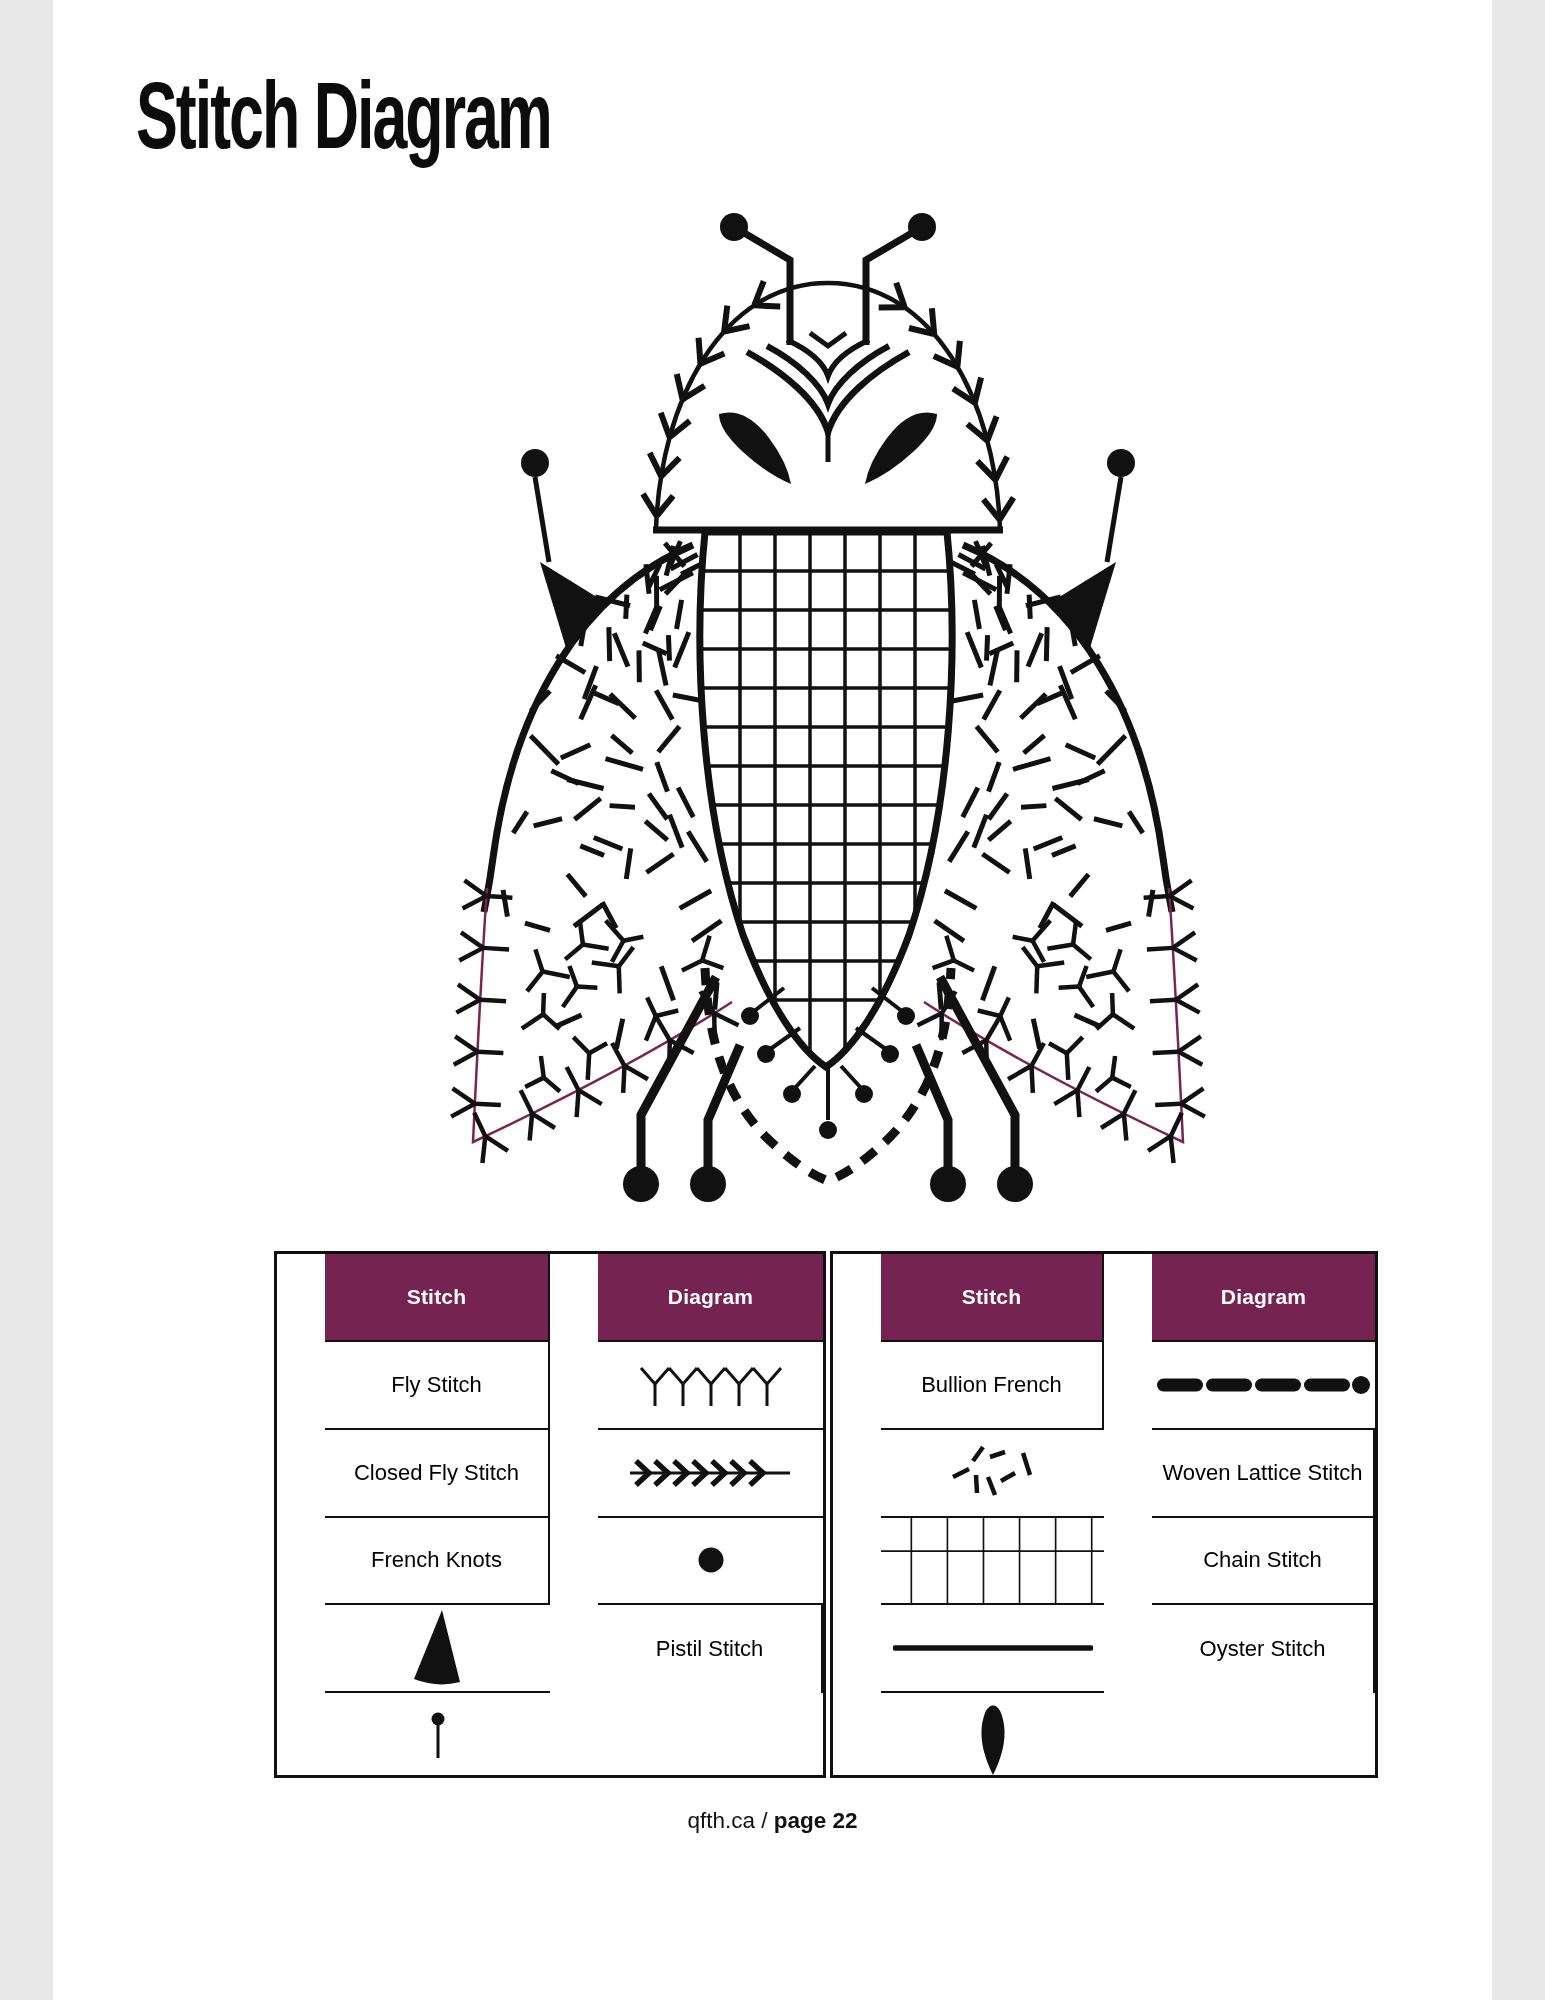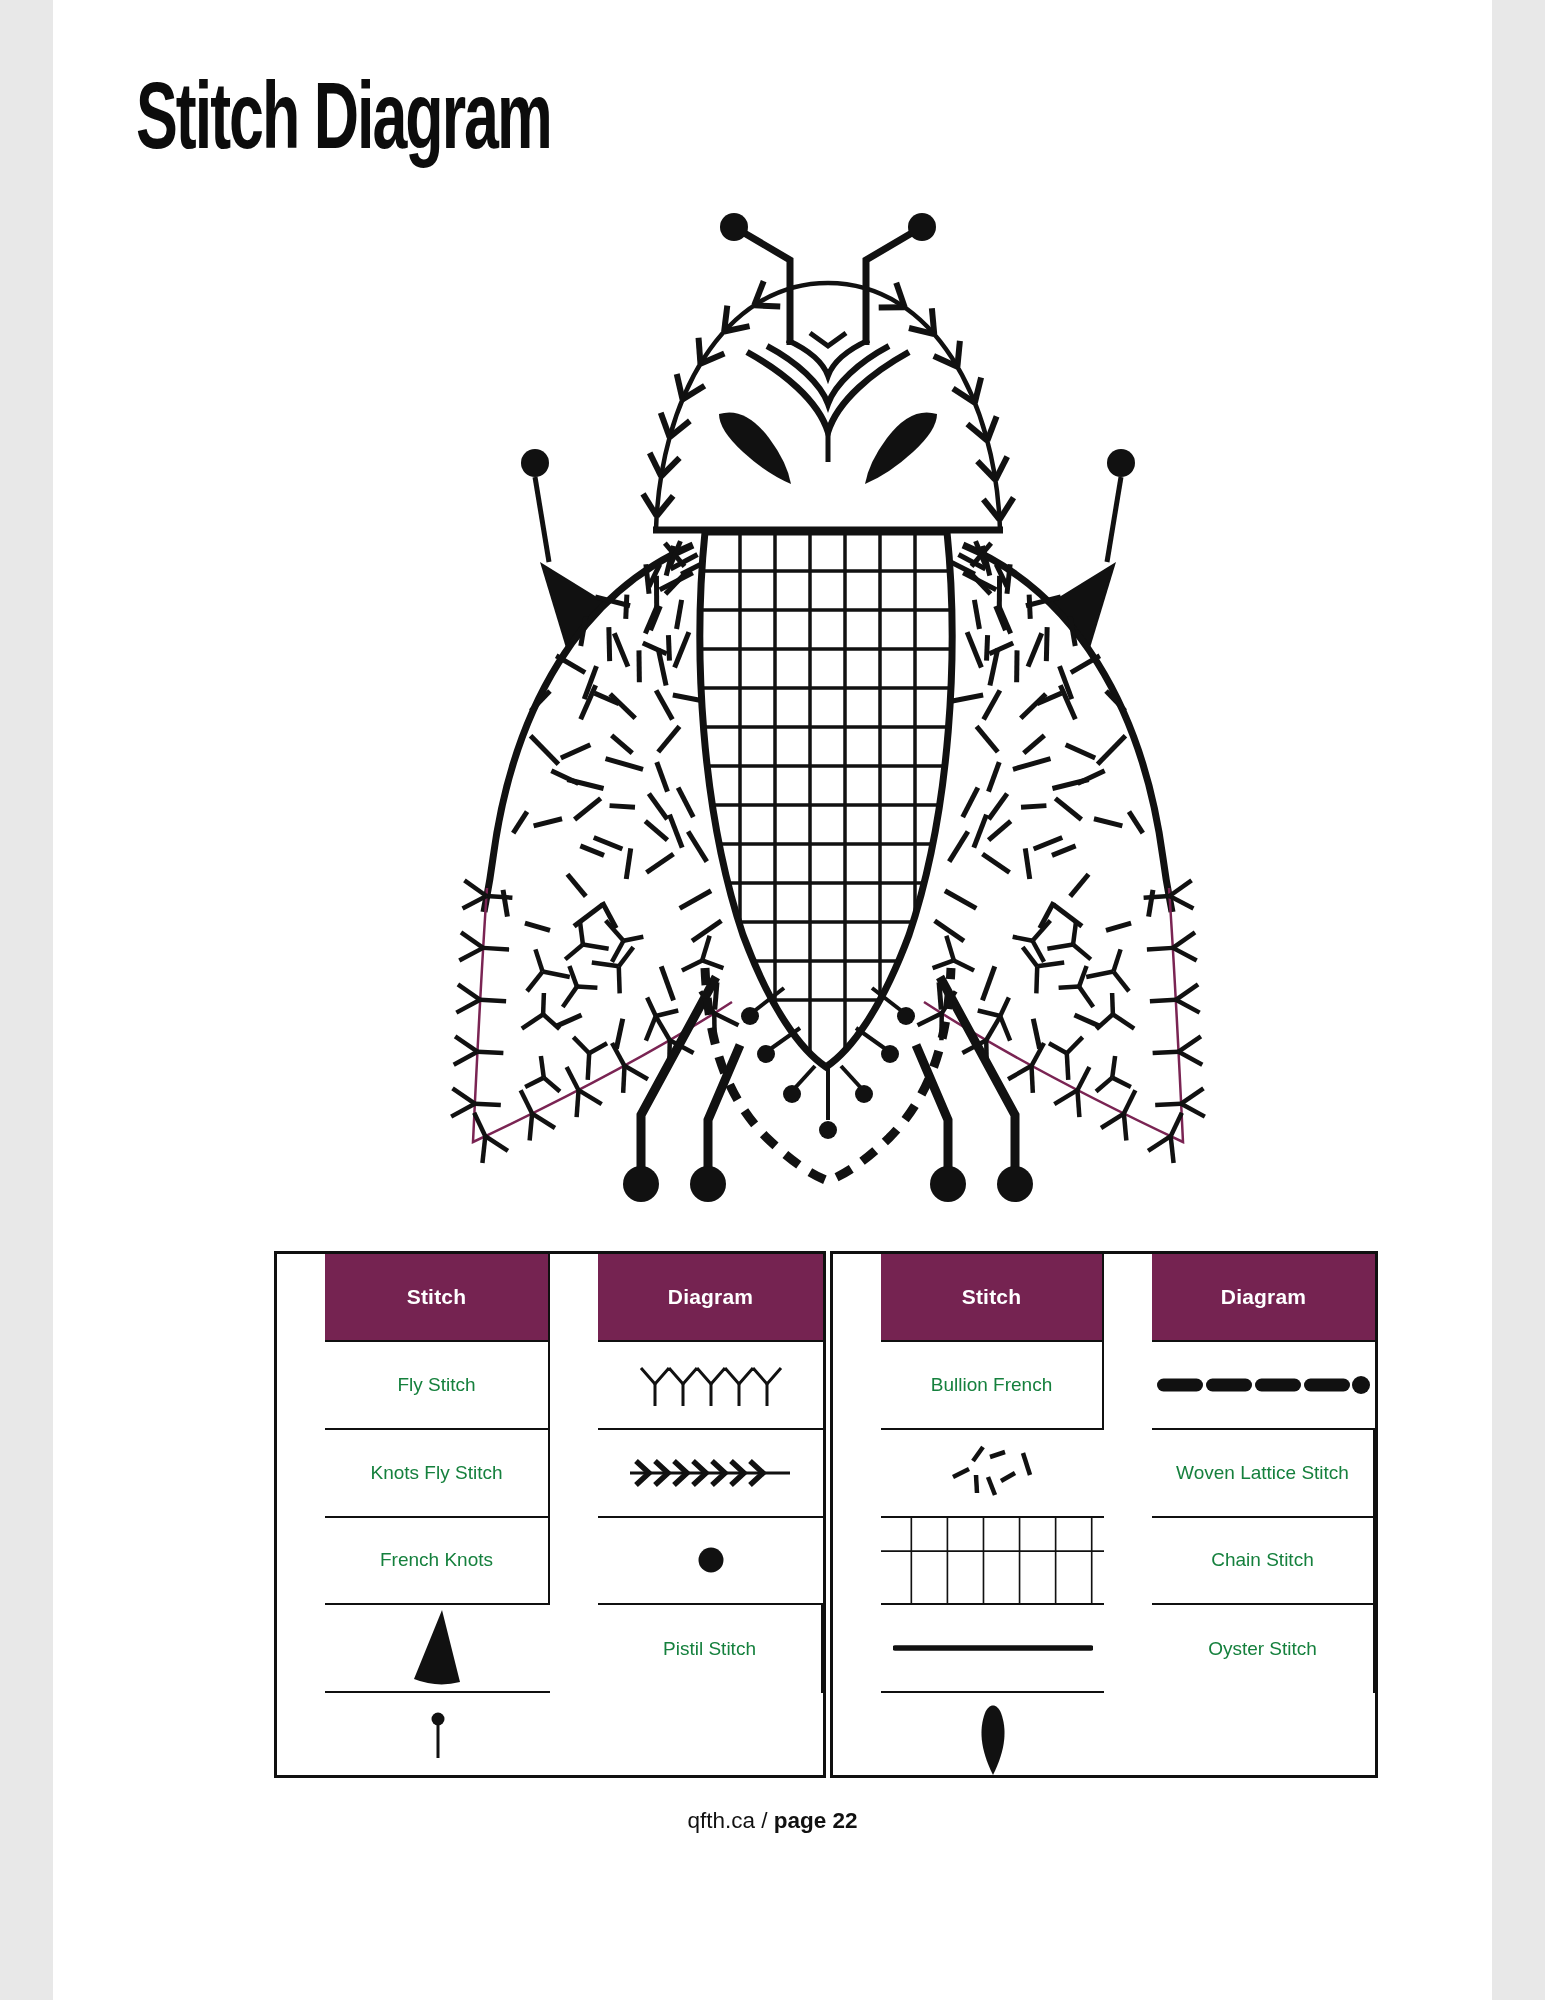--- a/index.html
+++ b/index.html
@@ -12,21 +12,21 @@
   .ink{stroke:#111;fill:none;}
   .maroon-line{stroke:var(--wing-accent,#7a2453);}
   .legend-table{position:absolute;display:grid;grid-template-columns:1fr 1fr;
         grid-template-rows:88px repeat(5,87.8px);border:3px solid #101010;background:#fff;
         box-sizing:border-box;}
   .legend-table>div{box-sizing:border-box;display:flex;align-items:center;justify-content:center;
         border-right:2px solid #101010;border-bottom:2px solid #101010;position:relative;overflow:hidden;margin-left:48px;}
   .legend-table>div.lastcol{border-right:none;}
   .legend-table>div.lastrow{border-bottom:none;}
   .hdr{background:var(--maroon,#752351);color:#fff;font-weight:bold;font-size:21px;letter-spacing:.2px;}
-  .stitch-name{font-size:19px;color:#15803d;}
+  .stitch-name{font-size:22px;color:#000000;}
   .diagram-cell svg{display:block;}
   .diagram-cell.fill svg{position:absolute;inset:0;width:100%;height:100%;}
   .footer{position:absolute;left:0;right:0;top:1808px;text-align:center;font-size:22.5px;color:#111;}
   .footer b{font-weight:bold;}
 </style>
 </head>
 <body>
 
 <div class="page">
 
@@ -276,21 +276,21 @@
   <div class="legend-table" id="legendLeft" style="left:221px;top:1251px;width:552px;height:527px;">
       <div class="hdr">Stitch</div>
       <div class="hdr lastcol">Diagram</div>
       <div class="stitch-name">Fly Stitch</div>
       <div class="diagram-cell lastcol">
         <svg width="146" height="50" viewBox="-3 0 146 50">
       <path d="M 0,8 L 14,24 L 28,8 M 28,8 L 42,24 L 56,8 M 56,8 L 70,24 L 84,8 M 84,8 L 98,24 L 112,8 M 112,8 L 126,24 L 140,8 " fill="none" stroke="#111" stroke-width="3"></path>
           <path d="M 14,24 L 14,46 M 42,24 L 42,46 M 70,24 L 70,46 M 98,24 L 98,46 M 126,24 L 126,46 " stroke="#111" stroke-width="3"></path>
         </svg>
       </div>
-      <div class="stitch-name">Knots Fly Stitch</div>
+      <div class="stitch-name">Closed Fly Stitch</div>
       <div class="diagram-cell lastcol">
         <svg width="162" height="36" viewBox="0 0 162 36">
       <line x1="0" y1="18" x2="160" y2="18" stroke="#111" stroke-width="3"></line>
       <path d="M 6,6 L 19,18 L 6,30 M 25,6 L 38,18 L 25,30 M 44,6 L 57,18 L 44,30 M 63,6 L 76,18 L 63,30 M 82,6 L 95,18 L 82,30 M 101,6 L 114,18 L 101,30 M 120,6 L 133,18 L 120,30 " fill="none" stroke="#111" stroke-width="5.5"></path>
         </svg>
       </div>
       <div class="stitch-name">French Knots</div>
       <div class="diagram-cell lastcol">
         <svg width="28" height="28" viewBox="0 0 28 28">
       <circle cx="14" cy="14" r="12.5" fill="#111"></circle>

